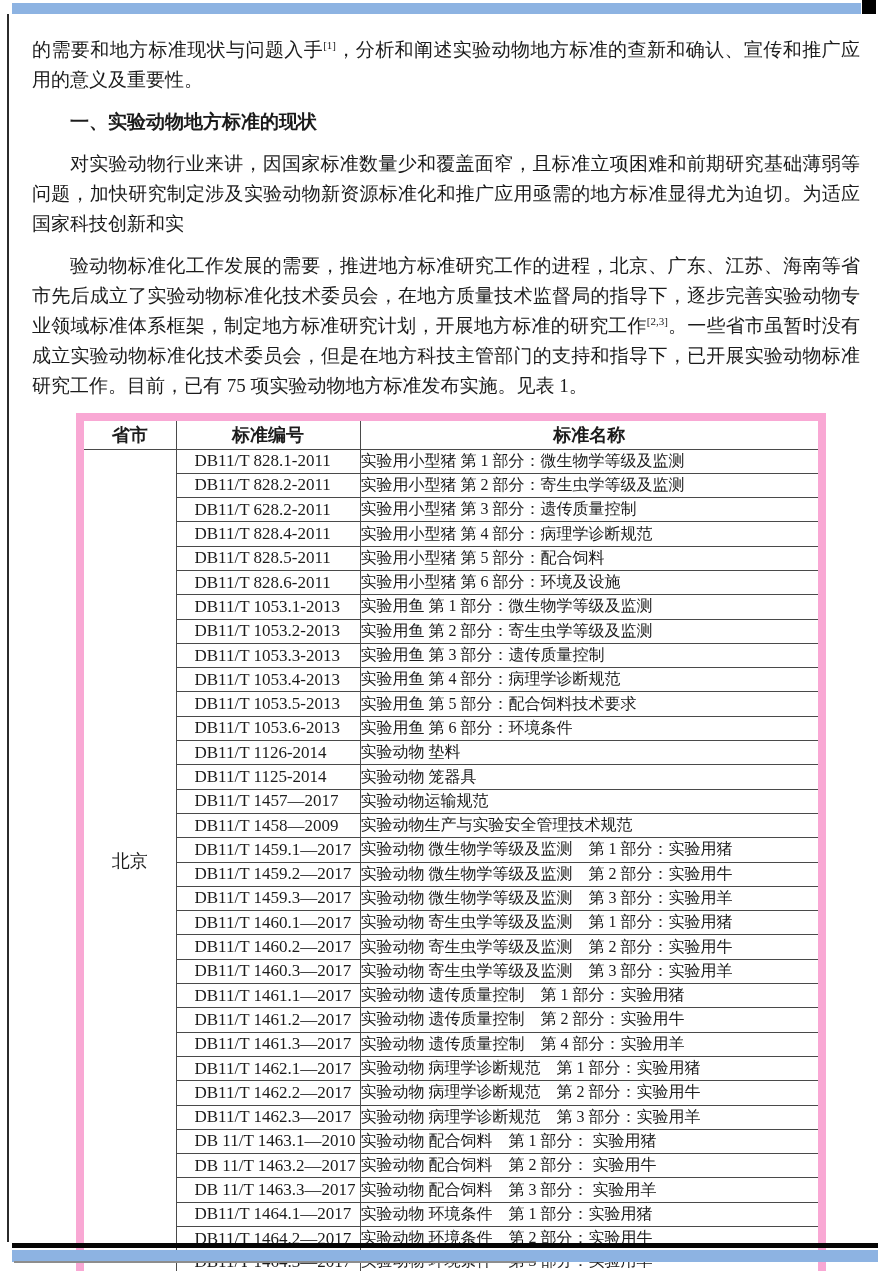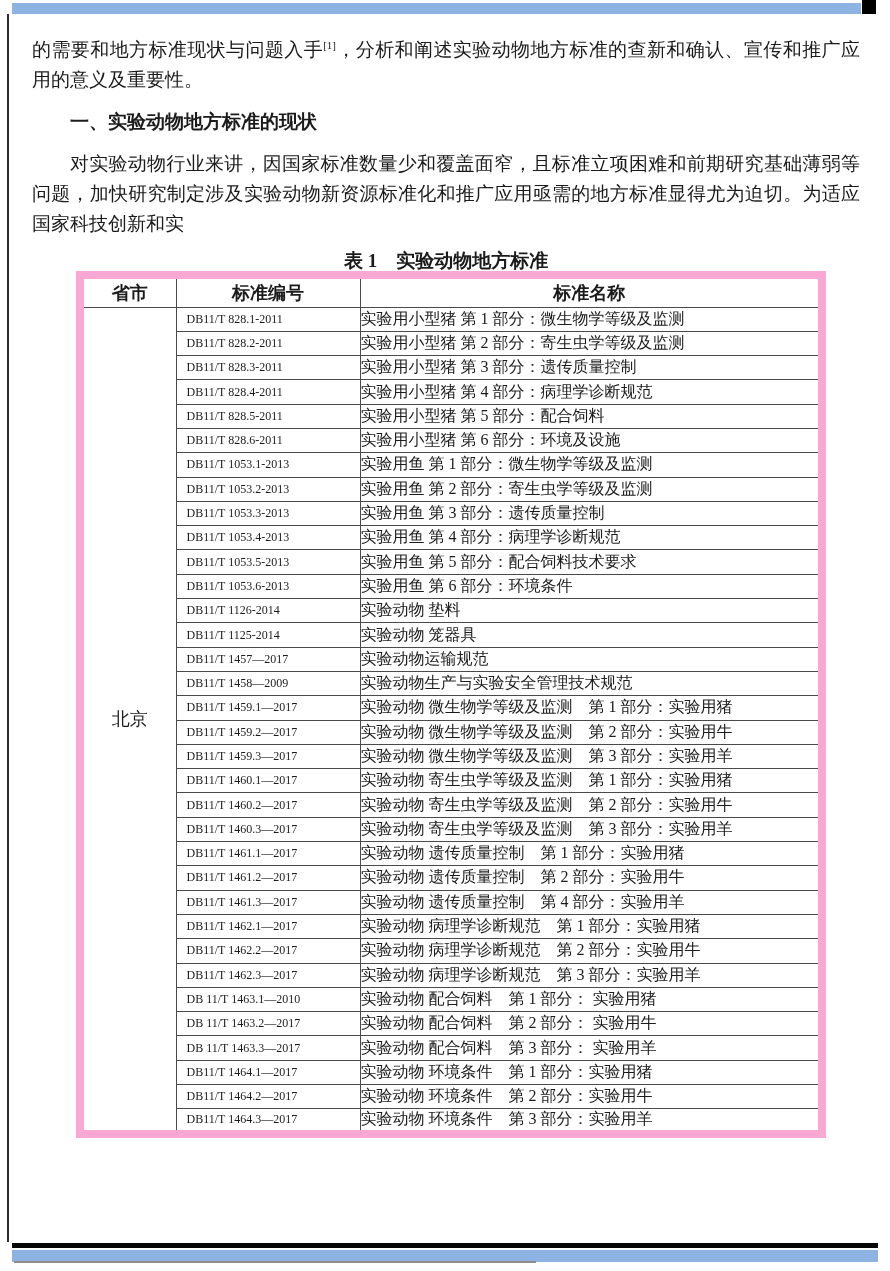--- a/index.html
+++ b/index.html
@@ -26,21 +26,21 @@
     margin-left:56px; width:742px;
     border:8px solid #f9a8d4;
   }
   .standards-table th, .standards-table td {
     border:1px solid #4a4a4a; padding:0; overflow:hidden; white-space:nowrap;
   }
   .standards-table thead tr { height:32px; }
   .standards-table tbody tr { height:24.3px; }
   .standards-table th { font-size:18px; font-weight:bold; text-align:center; }
   td.province-cell { text-align:center; font-size:18px; }
-  td.code-cell { font-size:12px; padding-left:10px;margin-left:43px; }
+  td.code-cell { font-size:17px; padding-left:18px;margin-left:43px; }
   td.name-cell { font-size:16px; padding-left:0; }
 
   .bottom-black  { position:absolute; left:12px; top:1243px; width:866px; height:5px;  background:#060606; }
   .bottom-blue   { position:absolute; left:12px; top:1250px; width:866px; height:12px; }
   .bottom-shadow { position:absolute; left:14px; top:1261px; width:522px; height:2px;  background:#8d8d8d; }
 </style>
 </head>
 <body>
 
 <div class="top-bar" style="background: rgb(141, 179, 226);"></div>
@@ -49,22 +49,22 @@
 
 <div class="content">
 
   <p class="body-text"><span>的需要和地方标准现状与问题入手</span><sup class="cite">[1]</sup><span>，分析和阐述实验动物地方标准的查新和确认、宣传和推广应用的意义及重要性。</span></p>
 
   <p class="heading">一、实验动物地方标准的现状</p>
 
 
   <p class="body-text indent">对实验动物行业来讲，因国家标准数量少和覆盖面窄，且标准立项困难和前期研究基础薄弱等问题，加快研究制定涉及实验动物新资源标准化和推广应用亟需的地方标准显得尤为迫切。为适应国家科技创新和实</p>
 
-
-  <p class="table-title">表 1　实验动物地方标准</p>
+  <p class="body-text indent"><span>验动物标准化工作发展的需要，推进地方标准研究工作的进程，北京、广东、江苏、海南等省市先后成立了实验动物标准化技术委员会，在地方质量技术监督局的指导下，逐步完善实验动物专业领域标准体系框架，制定地方标准研究计划，开展地方标准的研究工作</span><sup class="cite">[2,3]</sup><span>。一些省市虽暂时没有成立实验动物标准化技术委员会，但是在地方科技主管部门的支持和指导下，已开展实验动物标准研究工作。目前，已有 75 项实验动物地方标准发布实施。见表 1。</span></p>
+
 
   <table class="standards-table">
     <colgroup>
       <col style="width:96px">
       <col style="width:184px">
       <col style="width:462px">
     </colgroup>
     <thead>
       <tr>
         <th>省市</th>
@@ -76,21 +76,21 @@
         <tr>
           <td rowspan="34" class="province-cell">北京</td>
           <td class="code-cell">DB11/T 828.1-2011</td>
           <td class="name-cell">实验用小型猪 第 1 部分：微生物学等级及监测</td>
         </tr>
         <tr>
           <td class="code-cell">DB11/T 828.2-2011</td>
           <td class="name-cell">实验用小型猪 第 2 部分：寄生虫学等级及监测</td>
         </tr>
         <tr>
-          <td class="code-cell">DB11/T 828.3-2011</td>
+          <td class="code-cell">DB11/T 628.2-2011</td>
           <td class="name-cell">实验用小型猪 第 3 部分：遗传质量控制</td>
         </tr>
         <tr>
           <td class="code-cell">DB11/T 828.4-2011</td>
           <td class="name-cell">实验用小型猪 第 4 部分：病理学诊断规范</td>
         </tr>
         <tr>
           <td class="code-cell">DB11/T 828.5-2011</td>
           <td class="name-cell">实验用小型猪 第 5 部分：配合饲料</td>
         </tr>

